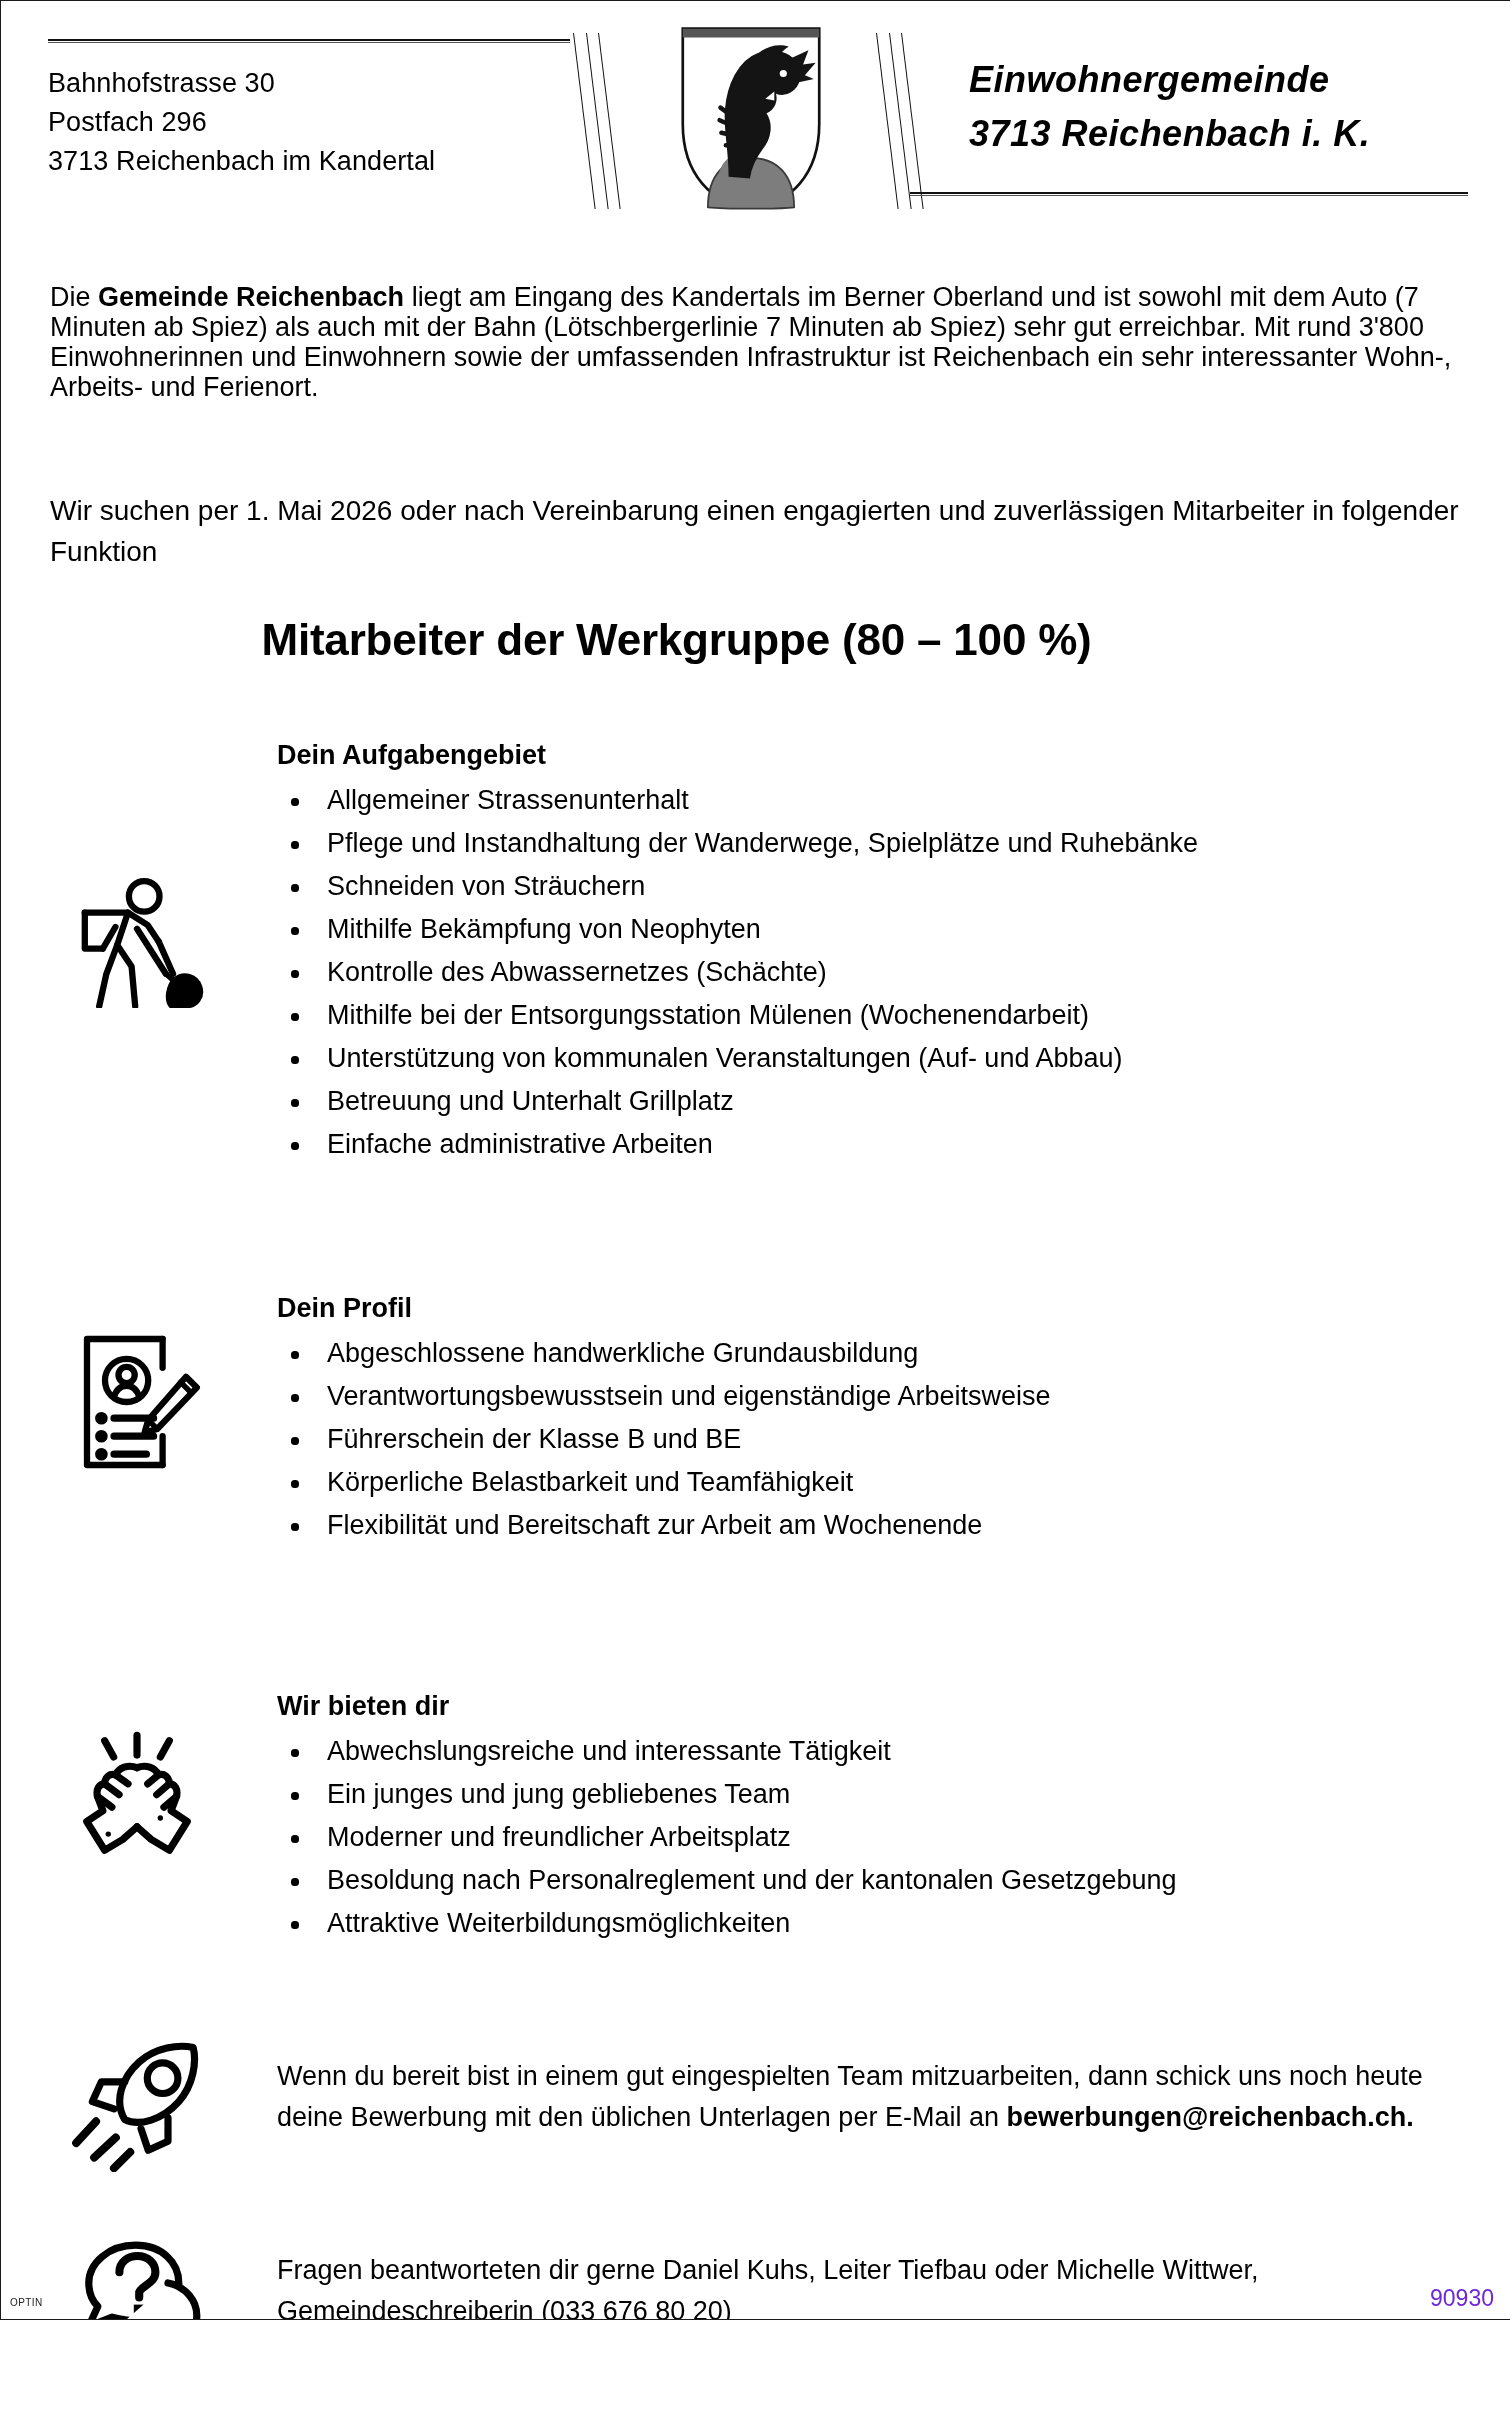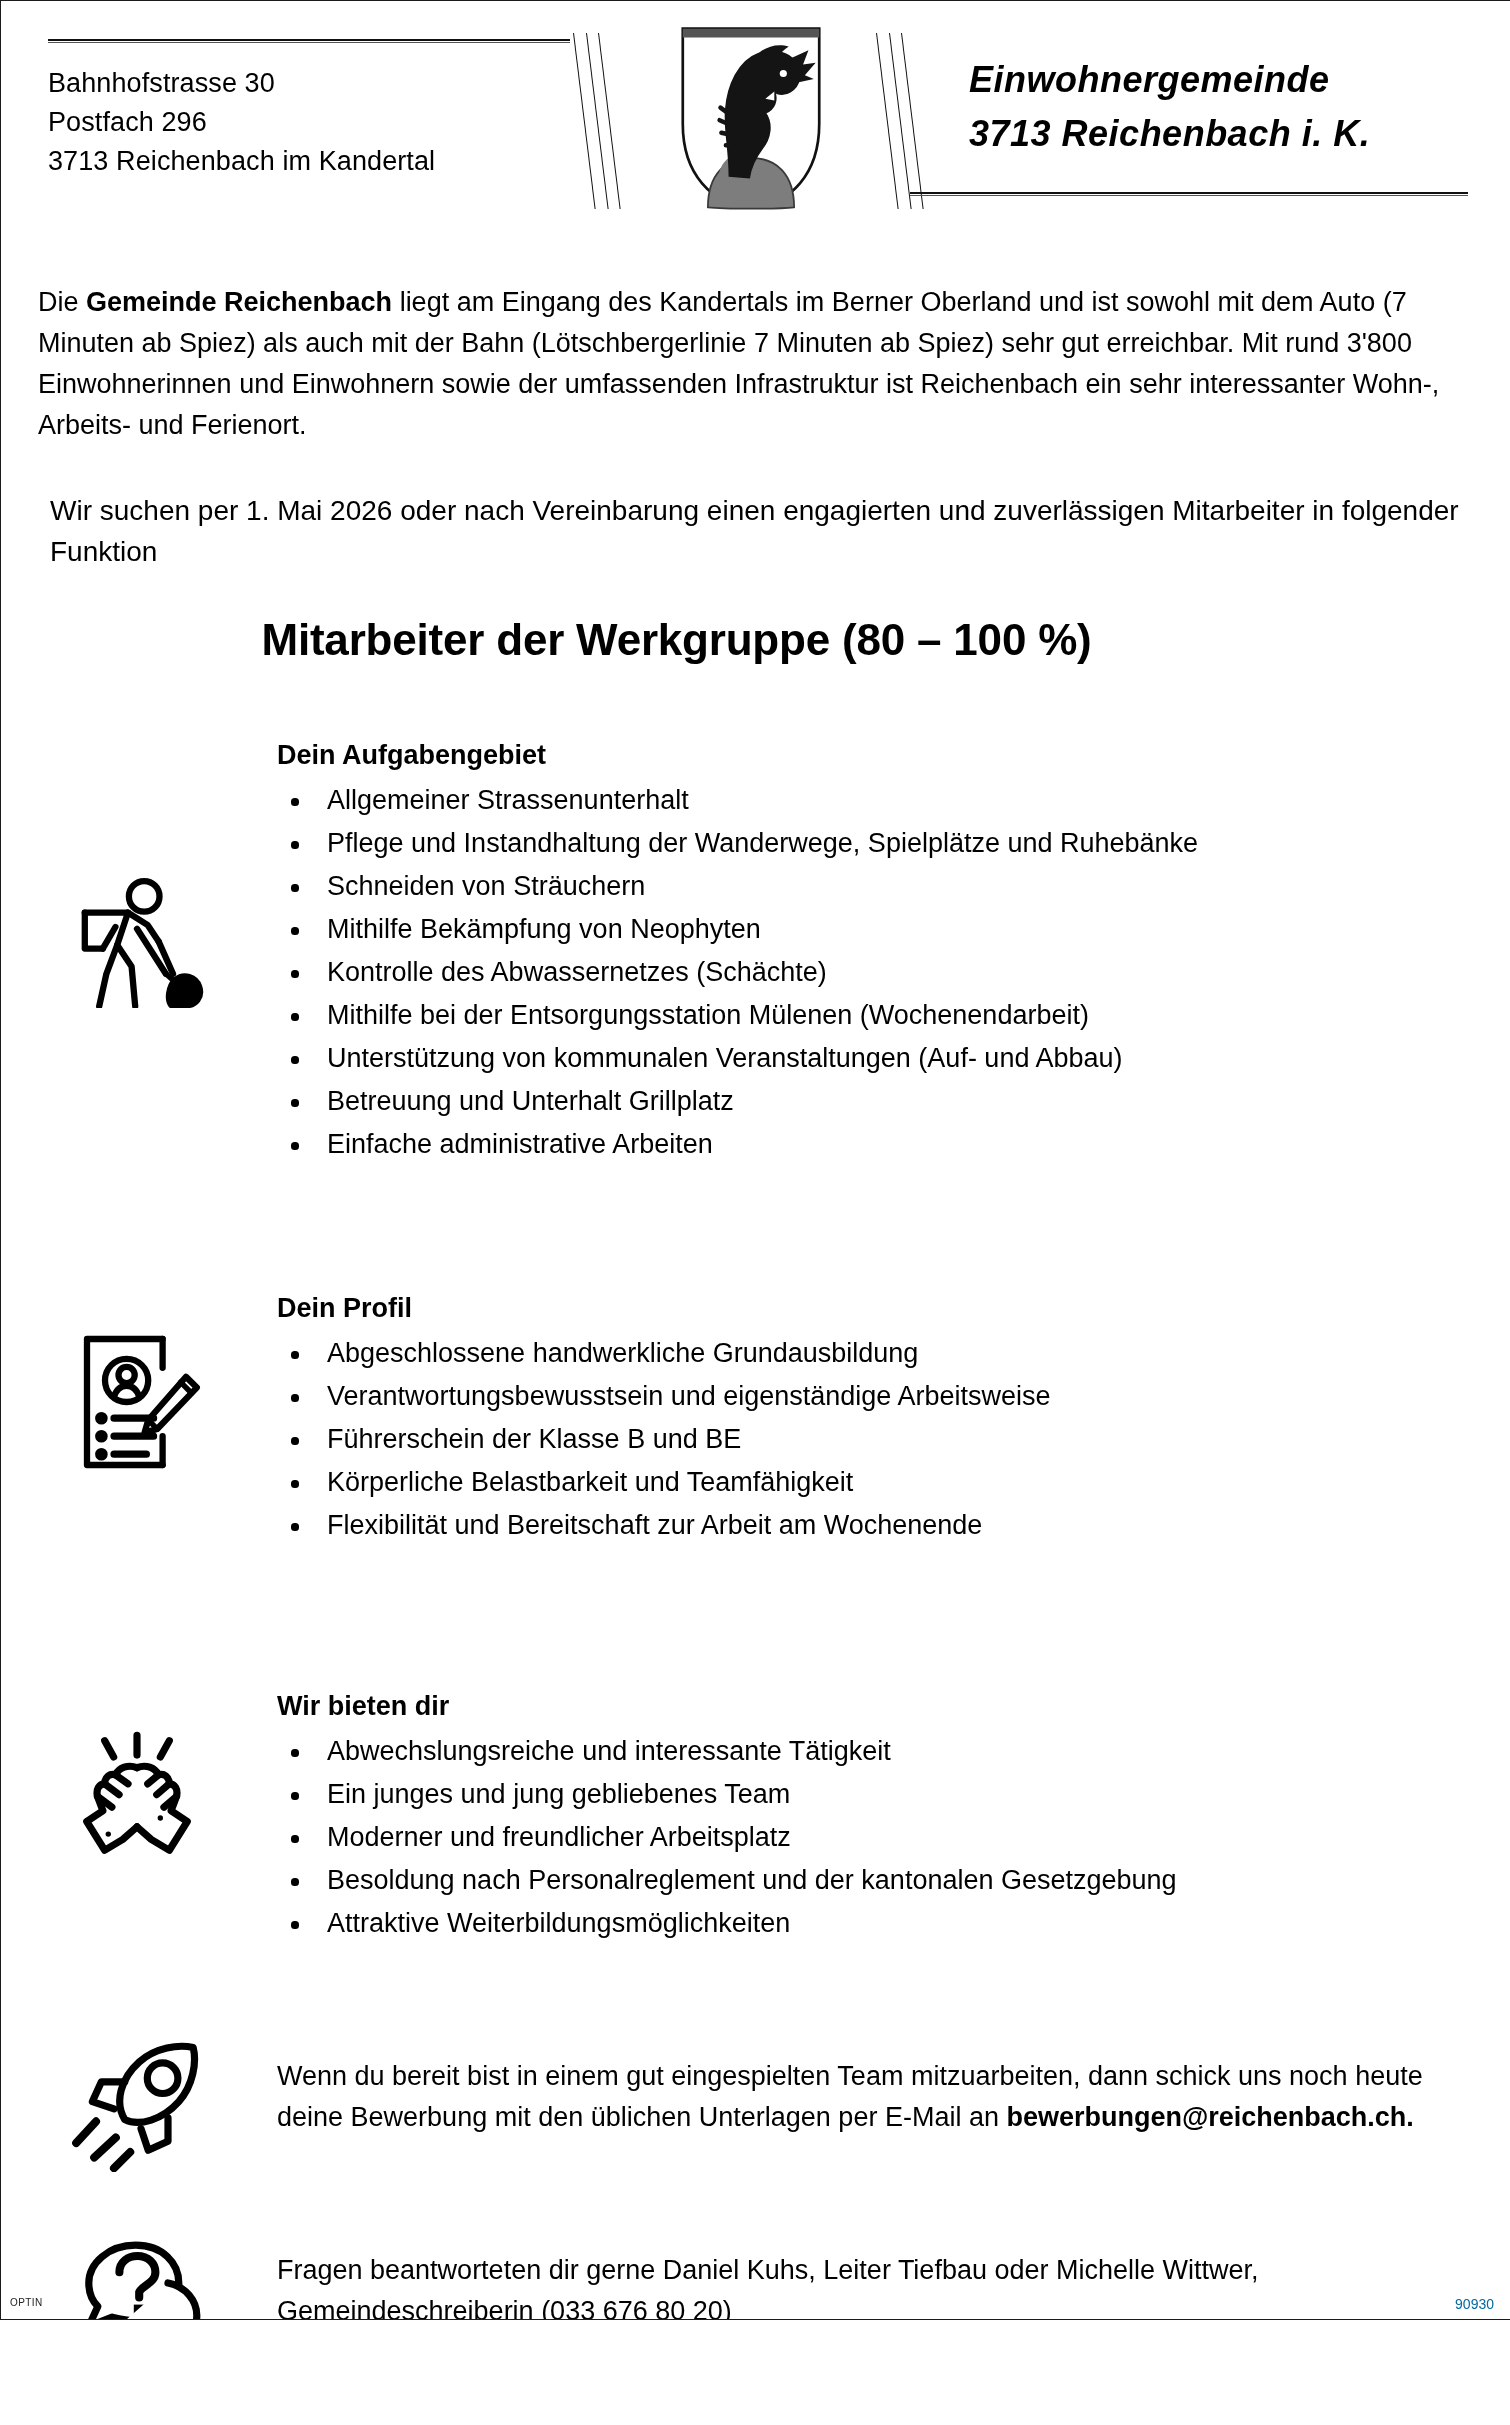--- a/index.html
+++ b/index.html
@@ -104,25 +104,25 @@
     position: absolute;
     left: 0; top: 0.9px;
     width: 100%;
     height: 0;
     border-top: 0.9px solid #555;
   }
 
   
   .intro {
     position: absolute;
-    left: 37px;
+    left: 49px;
     top: 254px;
     width: 1414px;
     font-size: 27px;
-    line-height: 41px;
+    line-height: 30px;
   }
   .intro b { font-weight: bold; }
 
   .seeking {
     position: absolute;
     left: 49px;
     top: 461px;
     width: 1423px;
     font-size: 28px;
     line-height: 41px;
@@ -199,22 +199,22 @@
     left: 9px;
     bottom: 10.8px;
     font-size: 10px;
     color: #222;
     letter-spacing: 0.4px;
   }
   .footer-right {
     position: absolute;
     right: 16px;
     bottom: 7.2px;
-    font-size: 14px;
-    color: #0369a1;
+    font-size: 23px;
+    color: #6d28d9;
   }
 </style>
 </head>
 <body>
 
 <div class="page">
 
   <div class="header">
 
     <div class="rule-left"></div>

